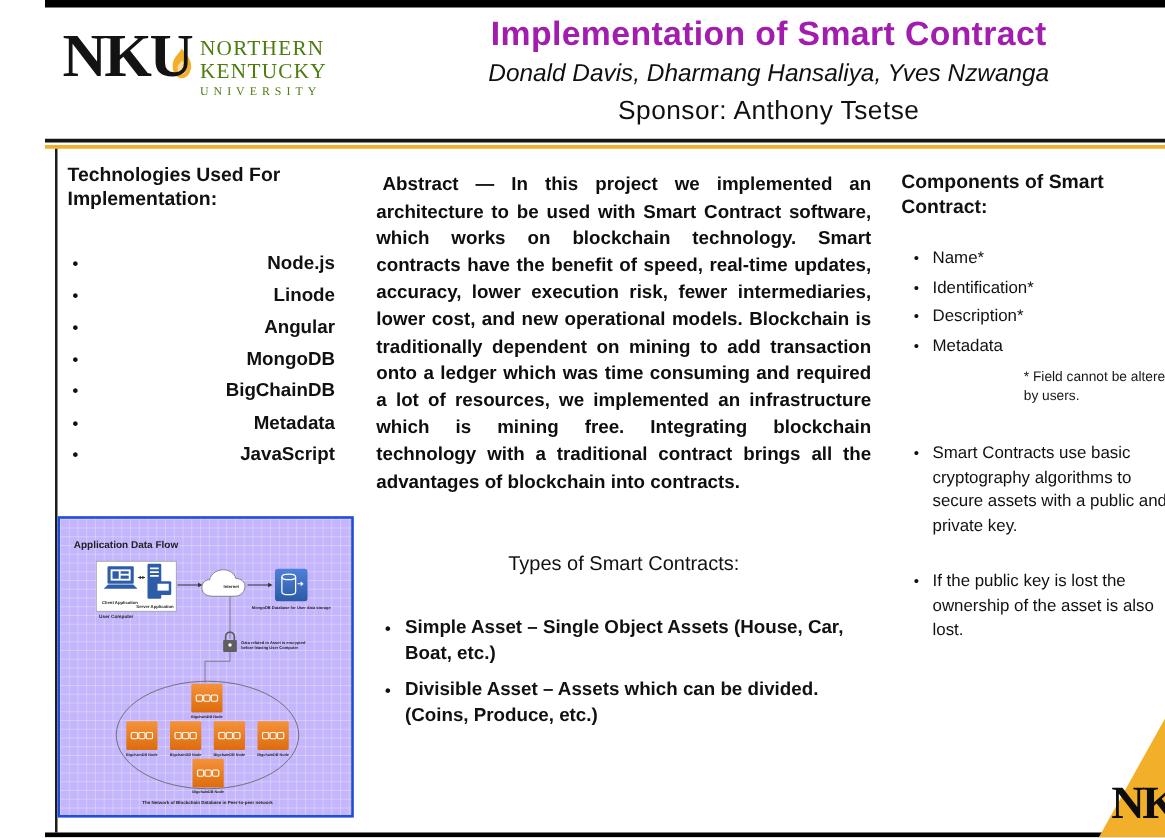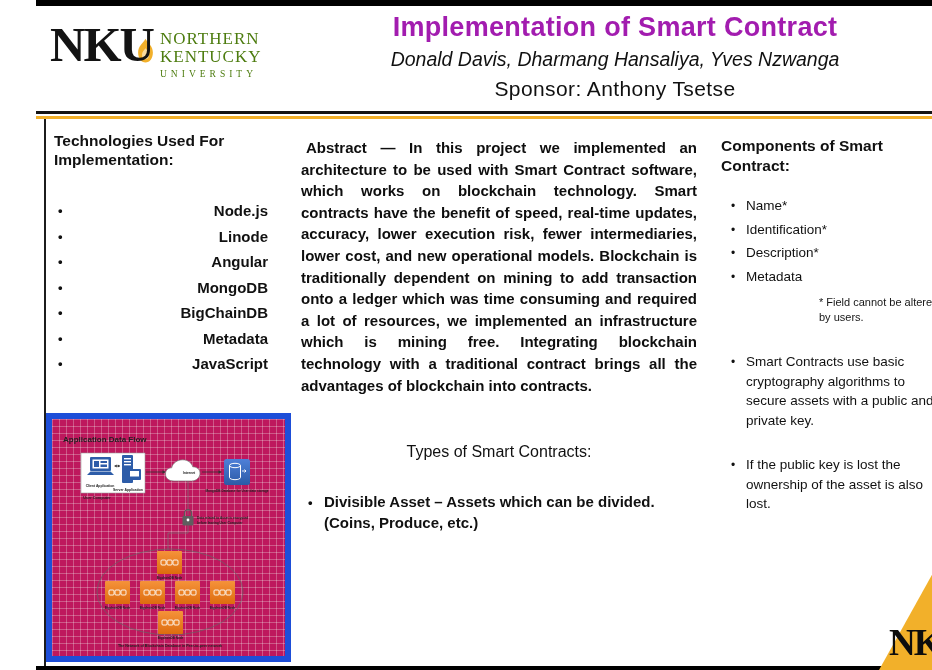--- a/index.html
+++ b/index.html
@@ -26,21 +26,21 @@
   .poster-title{font-size:27px;font-weight:800;letter-spacing:.3px;line-height:30px;margin:0;color:#a21caf;}
   .poster-authors{font-size:19.5px;font-style:italic;margin-top:6px;color:#101010;}
   .poster-sponsor{font-size:21px;margin-top:6px;letter-spacing:.4px;color:#101010;}
 
   
   .left-heading{position:absolute;left:18px;top:131px;width:218px;font-size:15.5px;font-weight:bold;line-height:1.25;}
   .tech-list{position:absolute;left:22px;top:203px;width:210px;list-style:none;margin:0;padding:0;}
   .tech-list li{position:relative;padding-left:16px;font-size:15px;font-weight:bold;line-height:15px;margin-bottom:10.5px;text-align:right;}
   .tech-list li::before{content:"\2022";position:absolute;left:0;top:0;font-size:13px;}
 
-  .diagram{position:absolute;left:10px;top:413px;width:233px;height:237px;border:6px solid #1d4ed8;background:#be185d;}
+  .diagram{position:absolute;left:10px;top:413px;width:233px;height:237px;border:2px solid #1d4ed8;background:#c4b5fd;}
   .diagram svg{display:block;}
   .diagram text{font-family:"Liberation Sans",sans-serif;fill:#222;}
 
   
   .abstract{position:absolute;left:265px;top:137px;width:396px;font-size:15px;font-weight:bold;line-height:21.6px;text-align:justify;text-indent:5px;color:#0e0e0e;}
   .types-heading{position:absolute;left:265px;top:443px;width:396px;text-align:center;font-size:16px;font-weight:normal;}
   .types-list{position:absolute;left:272px;top:491px;width:372px;list-style:none;margin:0;padding:0;}
   .types-list li{position:relative;padding-left:16px;font-size:15px;font-weight:bold;line-height:21px;margin-bottom:8px;}
   .types-list li::before{content:"\2022";position:absolute;left:0;top:1px;font-size:13px;}
 
@@ -226,20 +226,21 @@
       </g>
       <text x="118.5" y="219.5" font-size="3" font-weight="bold" text-anchor="middle">BigchainDB Node</text>
 
       <text x="118" y="228" font-size="3.6" font-weight="bold" text-anchor="middle">The Network of Blockchain Database in Peer-to-peer network</text>
     </svg>
   </div>
 
   <div class="abstract">Abstract —  In this project we implemented an architecture to be used with Smart Contract software, which works on blockchain technology. Smart contracts have the benefit of speed, real-time updates, accuracy, lower execution risk, fewer intermediaries, lower cost, and new operational models. Blockchain is traditionally dependent on mining to add transaction onto a ledger which was time consuming and required a lot of resources, we implemented an infrastructure which is mining free. Integrating blockchain technology with a traditional contract brings all the advantages of blockchain into contracts.</div>
   <div class="types-heading">Types of Smart Contracts:</div>
   <ul class="types-list">
+    <li>Simple Asset – Single Object Assets (House, Car, Boat, etc.)</li>
     <li>Divisible Asset – Assets which can be divided. (Coins, Produce, etc.)</li>
   </ul>
 
   <div class="right-heading">Components of Smart Contract:</div>
   <ul class="components-list">
     <li>Name*</li>
     <li>Identification*</li>
     <li>Description*</li>
     <li>Metadata</li>
   </ul>

